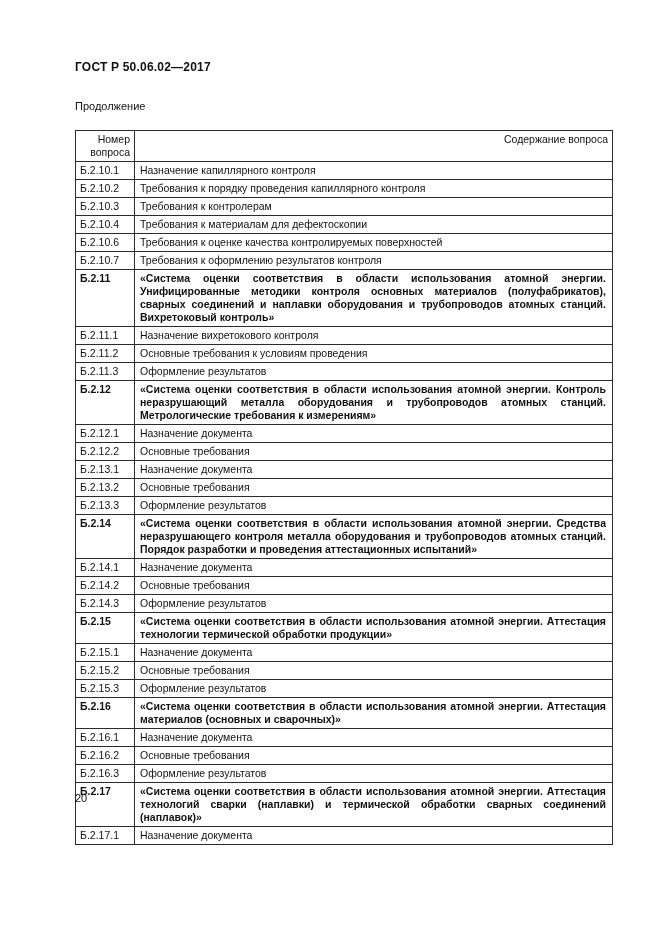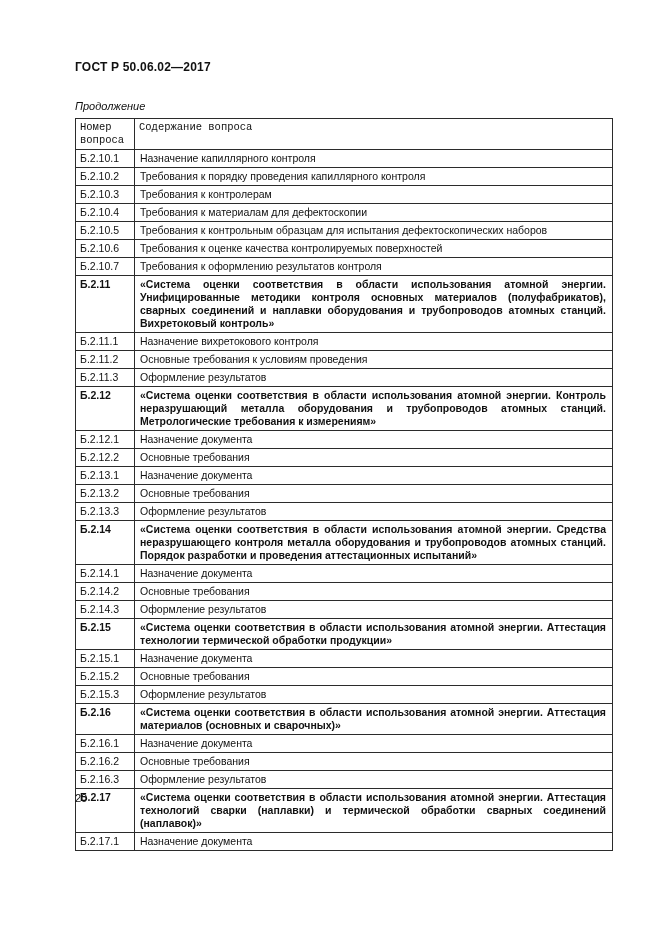--- a/index.html
+++ b/index.html
@@ -17,44 +17,42 @@
     padding: 60px 49px 0 75px;
   }
   .doc-header {
     font-size: 12px;
     font-weight: bold;
     letter-spacing: 0.2px;
     margin-bottom: 26px;
   }
   .continuation {
     font-size: 11px;
-    font-style: italic;
-    margin-bottom: 6px;
+    margin-bottom: 18px;
   }
   table.qtable {
     border-collapse: collapse;
     width: 537px;
     table-layout: fixed;
   }
   table.qtable th, table.qtable td {
     border: 1px solid #2b2b2b;
     font-size: 10.5px;
     line-height: 13px;
     vertical-align: top;
   }
   col.c-num { width: 59px; }
   col.c-text { width: 478px; }
   th.h-num, th.h-text {
     font-weight: normal;
     font-size: 9.5px;
-    text-align: left;
+    text-align: right;
     vertical-align: middle;
     height: 30px;
     padding: 2px 4px;
-    font-family: Liberation Mono, monospace;
   }
   td.num-cell {
     padding: 2px 2px 2px 4px;
     white-space: nowrap;
   }
   td.text-cell {
     padding: 2px 6px 2px 5px;
   }
   tr.bold-row td {
     font-weight: bold;
@@ -103,24 +101,20 @@
         </tr>
         <tr>
           <td class="num-cell">Б.2.10.3</td>
           <td class="text-cell">Требования к контролерам</td>
         </tr>
         <tr>
           <td class="num-cell">Б.2.10.4</td>
           <td class="text-cell">Требования к материалам для дефектоскопии</td>
         </tr>
         <tr>
-          <td class="num-cell">Б.2.10.5</td>
-          <td class="text-cell">Требования к контрольным образцам для испытания дефектоскопических наборов</td>
-        </tr>
-        <tr>
           <td class="num-cell">Б.2.10.6</td>
           <td class="text-cell">Требования к оценке качества контролируемых поверхностей</td>
         </tr>
         <tr>
           <td class="num-cell">Б.2.10.7</td>
           <td class="text-cell">Требования к оформлению результатов контроля</td>
         </tr>
         <tr class="bold-row">
           <td class="num-cell">Б.2.11</td>
           <td class="text-cell">«Система оценки соответствия в области использования атомной энергии. Унифицированные методики контроля основных материалов (полуфабрикатов), сварных соединений и наплавки оборудования и трубопроводов атомных станций. Вихретоковый контроль»</td>

